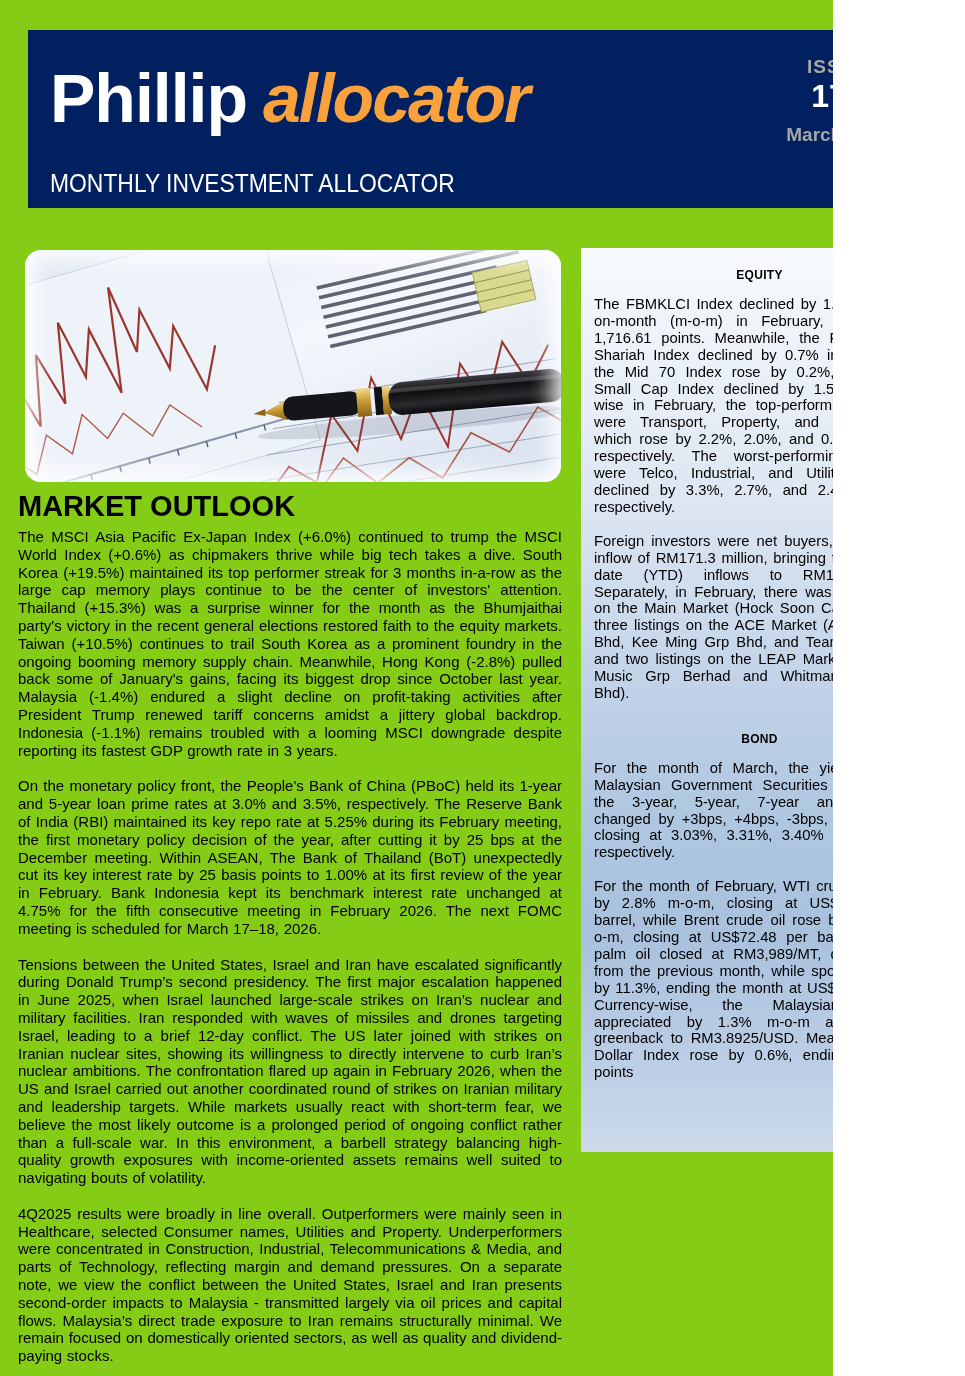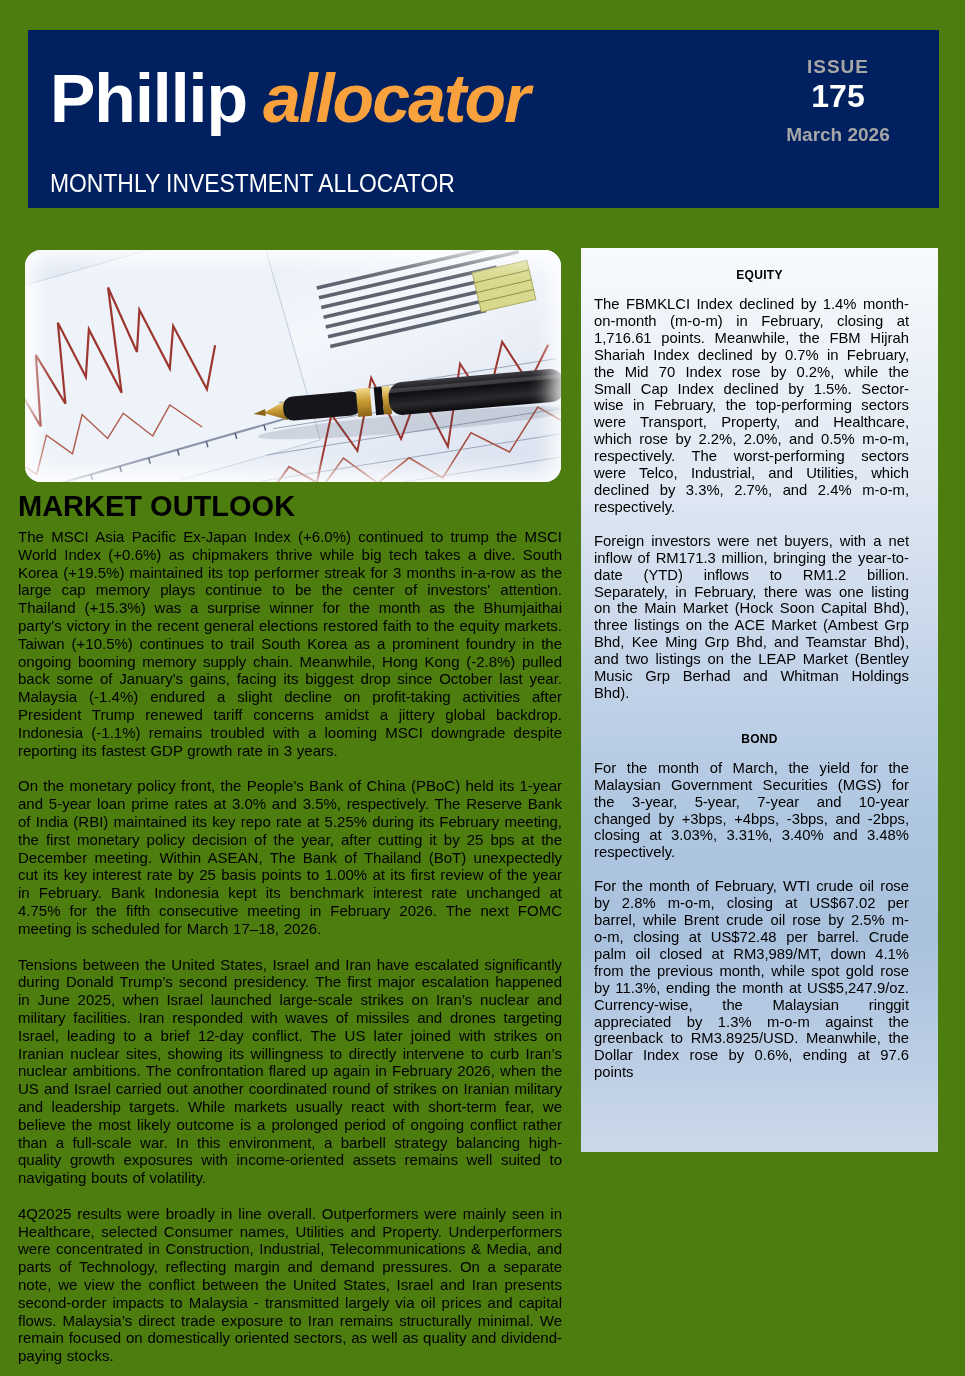--- a/index.html
+++ b/index.html
@@ -1,17 +1,17 @@
 <!DOCTYPE html>
 <html><head>
 <meta charset="utf-8">
 <style>
   html,body{margin:0;padding:0;background:#ffffff;}
   .page{
-    position:relative;width:965px;height:1376px;background:#4d7c0f;overflow:hidden;
+    position:relative;width:833px;height:1376px;background:#84cc16;overflow:hidden;
     font-family:"Liberation Sans", sans-serif;color:#000;
   }
   
   .masthead{
     position:absolute;left:28px;top:30px;width:911px;height:178px;
     background:#002060;
   }
   .brand{
     position:absolute;left:22px;top:34px;white-space:nowrap;
     font-size:68px;font-weight:bold;color:#ffffff;letter-spacing:-1px;line-height:1;

